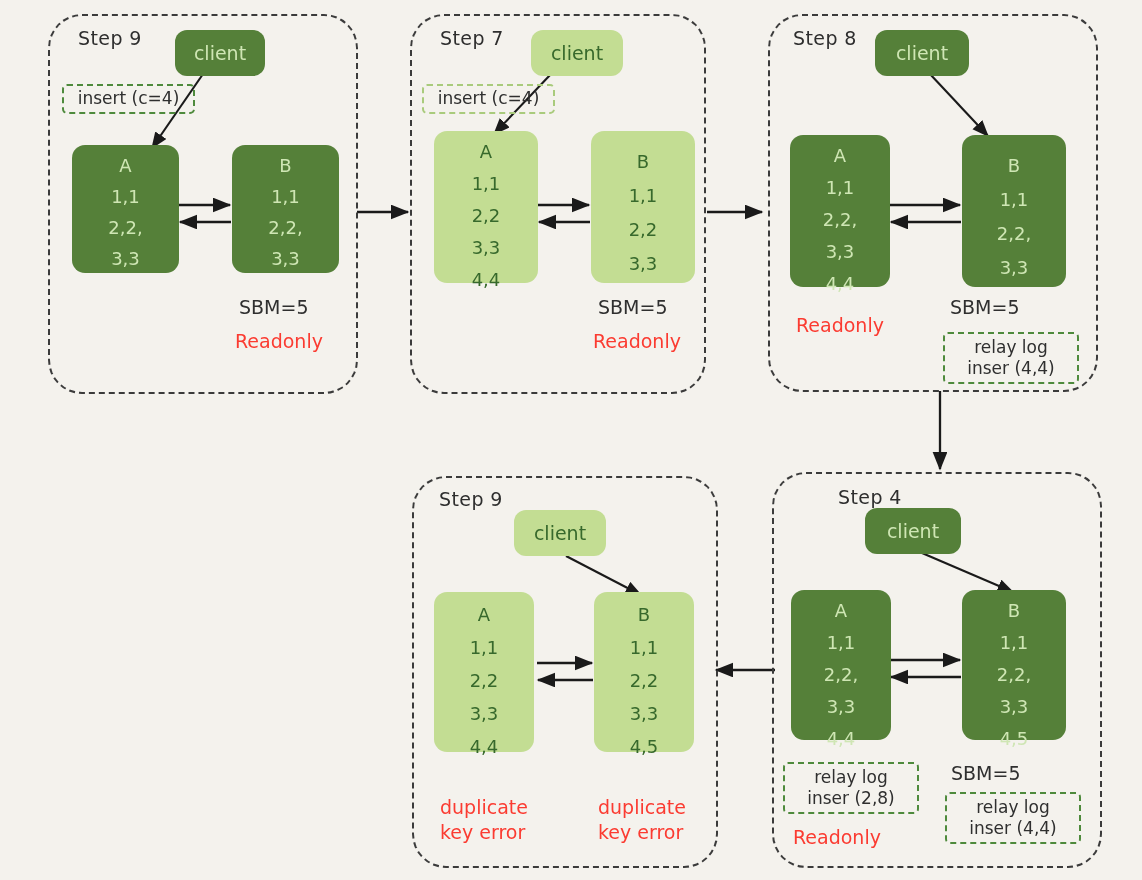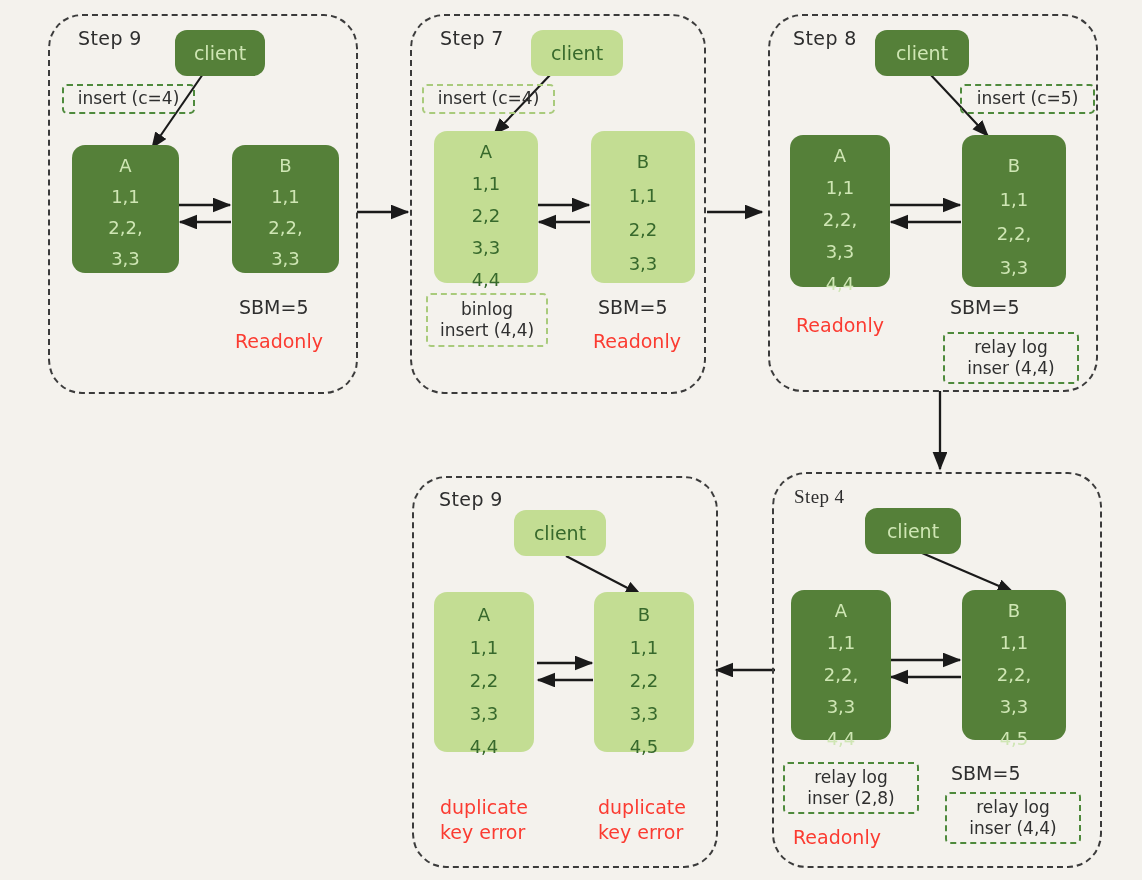--- a/index.html
+++ b/index.html
@@ -212,40 +212,33 @@
     <span class="row">4,4</span>
   </div>
 
   <div class="node light" style="left:591px;top:131px;width:104px;height:152px;padding-top:18px;">
     <span class="row" style="margin-bottom:12px;">B</span>
     <span class="row" style="margin-bottom:12px;">1,1</span>
     <span class="row" style="margin-bottom:12px;">2,2</span>
     <span class="row">3,3</span>
   </div>
 
-  <div class="tag pale" style="left:426px;top:293px;width:122px;height:54px;">
-    <span class="ln">binlog</span>
-    <span class="ln">insert (4,4)</span>
-  </div>
 
   <div class="plain" style="left:598px;top:296px;">SBM=5</div>
   <div class="alert" style="left:593px;top:329px;">
     <span class="ln">Readonly</span>
   </div>
 
   <div class="step-box" style="left:768px;top:14px;width:330px;height:378px;"></div>
   <div class="step-title" style="left:793px;top:27px;">Step 8</div>
 
   <div class="node client dark" style="left:875px;top:30px;width:94px;height:46px;">
     <span class="row">client</span>
   </div>
 
-  <div class="tag" style="left:960px;top:84px;width:135px;height:30px;">
-    <span class="ln">insert (c=5)</span>
-  </div>
 
   <div class="node dark" style="left:790px;top:135px;width:100px;height:152px;">
     <span class="row" style="margin-bottom:10px;">A</span>
     <span class="row" style="margin-bottom:10px;">1,1</span>
     <span class="row" style="margin-bottom:10px;">2,2,</span>
     <span class="row" style="margin-bottom:10px;">3,3</span>
     <span class="row">4,4</span>
   </div>
 
   <div class="node dark" style="left:962px;top:135px;width:104px;height:152px;padding-top:18px;">
@@ -259,21 +252,21 @@
     <span class="ln">Readonly</span>
   </div>
   <div class="plain" style="left:950px;top:296px;">SBM=5</div>
 
   <div class="tag" style="left:943px;top:332px;width:136px;height:52px;">
     <span class="ln">relay log</span>
     <span class="ln">inser (4,4)</span>
   </div>
 
   <div class="step-box" style="left:772px;top:472px;width:330px;height:396px;"></div>
-  <div class="step-title" style="left:794px;top:486px;font-family:Liberation Serif, serif;">Step 4</div>
+  <div class="step-title" style="left:838px;top:486px;">Step 4</div>
 
   <div class="node client dark" style="left:865px;top:508px;width:96px;height:46px;">
     <span class="row">client</span>
   </div>
 
   <div class="node dark" style="left:791px;top:590px;width:100px;height:150px;">
     <span class="row" style="margin-bottom:10px;">A</span>
     <span class="row" style="margin-bottom:10px;">1,1</span>
     <span class="row" style="margin-bottom:10px;">2,2,</span>
     <span class="row" style="margin-bottom:10px;">3,3</span>

